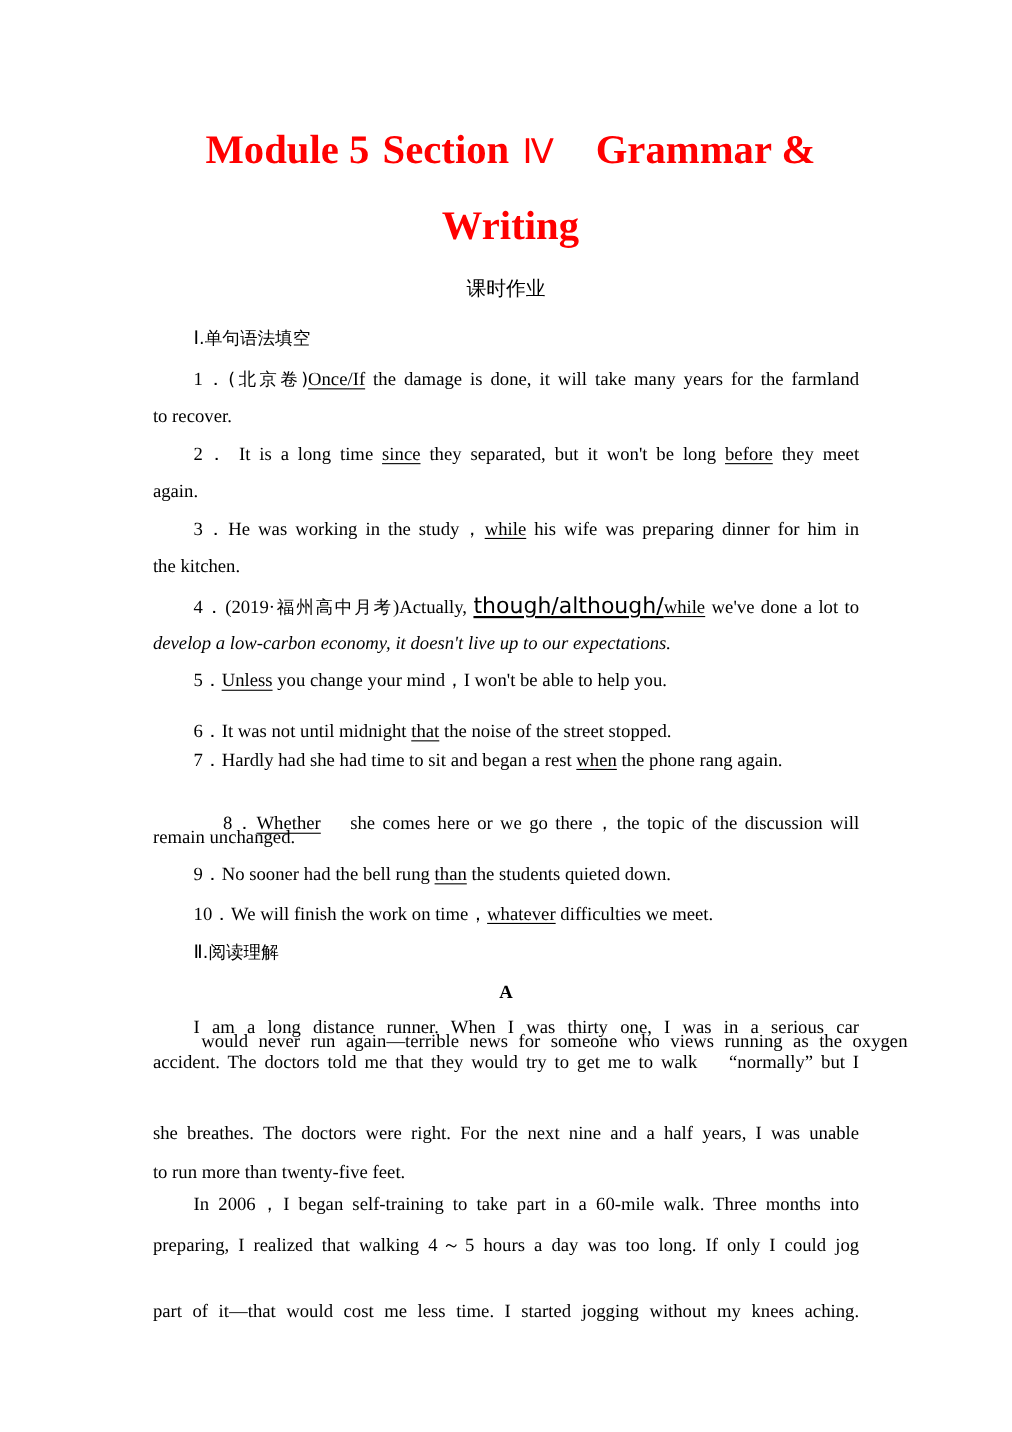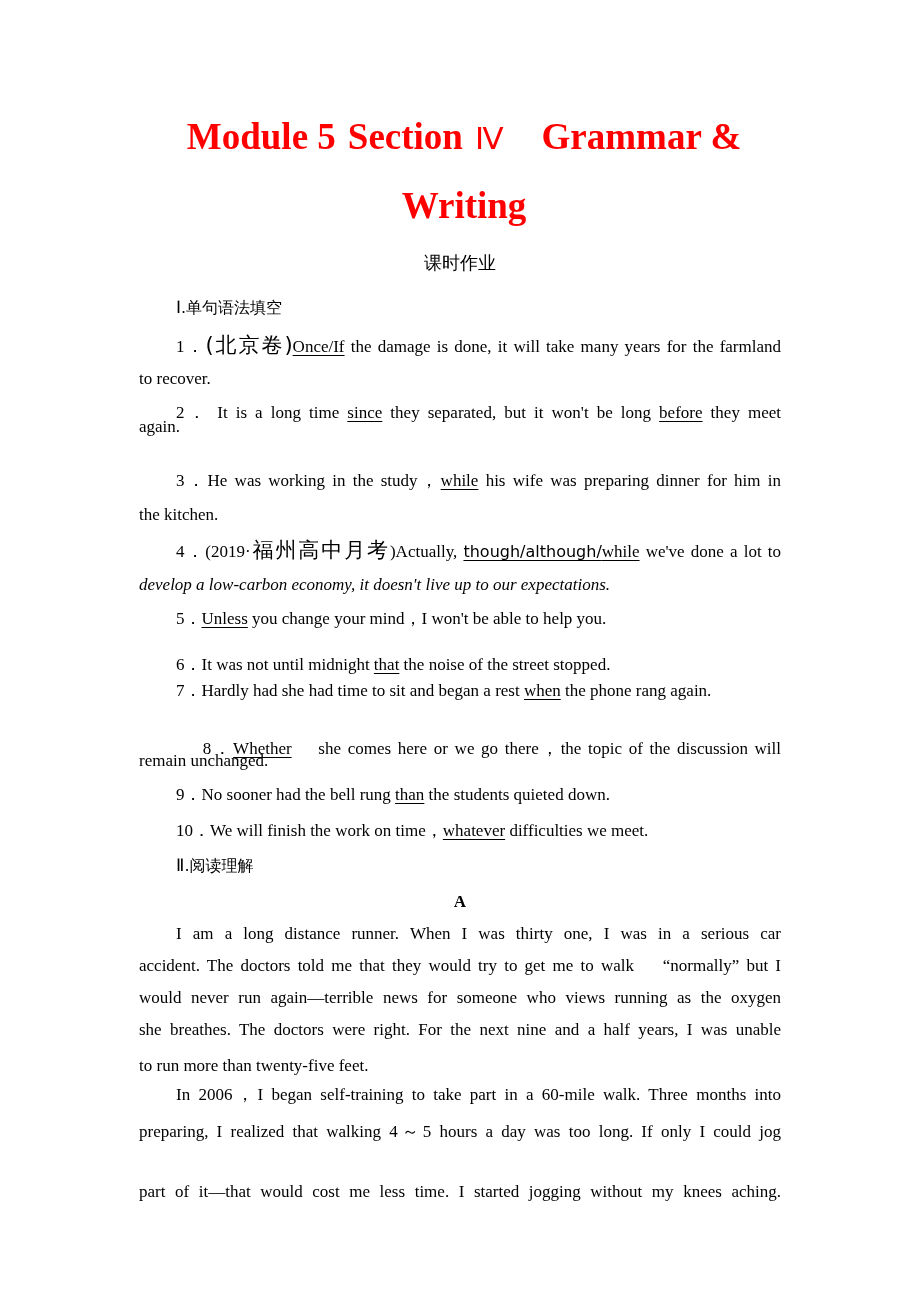--- a/index.html
+++ b/index.html
@@ -61,37 +61,37 @@
       white-space: nowrap;
     }
     .justify {
       text-align: justify;
       text-align-last: justify;
     }
     .indent { padding-left: 37px; box-sizing: border-box; }
     .indent-sec { padding-left: 37px; box-sizing: border-box; }
     .cjk {
       font-family: "DejaVu Sans", sans-serif;
-      font-size: 21px;
+      font-size: 16px;
     }
     .sec-head {
       font-family: "DejaVu Sans", sans-serif;
       font-size: 16px;
     }
     .roman-s {
       font-family: "Liberation Serif", serif;
       font-size: 17px;
     }
     .ans {
       text-decoration: underline;
       text-underline-offset: 3px;
     }
     .ans-sans {
       font-family: "DejaVu Sans", sans-serif;
-      font-size: 16px;
+      font-size: 20px;
     }
     .center-bold {
       text-align: center;
       font-weight: bold;
     }
   </style>
 </head>
 <body>
 
 <div class="page">
@@ -108,21 +108,21 @@
   </div>
 
   <div class="line indent justify" style="top:334px;">
     <span>1．</span><span class="cjk">(北京卷)</span><span class="ans">Once/If</span><span> the damage is done, it will take many years for the farmland</span>
   </div>
   <div class="line" style="top:368px;">to recover.</div>
 
   <div class="line indent justify" style="top:402px;">
     <span>2．</span><span> It is a long time </span><span class="ans">since</span><span> they separated, but it won't be long </span><span class="ans">before</span><span> they meet</span>
   </div>
-  <div class="line" style="top:416px;">again.</div>
+  <div class="line" style="top:436px;">again.</div>
 
   <div class="line indent justify" style="top:470px;">
     <span>3．</span><span>He was working in the study，</span><span class="ans">while</span><span> his wife was preparing dinner for him in</span>
   </div>
   <div class="line" style="top:504px;">the kitchen.</div>
 
   <div class="line indent justify" style="top:539px;">
     <span>4．</span><span>(2019·</span><span class="cjk">福州高中月考</span><span>)Actually, </span><span class="ans ans-sans">though/although/</span><span class="ans">while</span><span> we've done a lot to</span>
   </div>
   <div class="line" style="top:574px;font-style:italic;">develop a low-carbon economy, it doesn't live up to our expectations.</div>
@@ -153,20 +153,20 @@
   </div>
 
   <div class="line indent-sec" style="top:855px;">
     <span class="roman-s">Ⅱ</span><span class="sec-head">.</span><span class="sec-head">阅读理解</span>
   </div>
 
   <div class="line center-bold" style="top:891px;">A</div>
 
   <div class="line indent justify" style="top:923px;">I am a long distance runner. When I was thirty one, I was in a serious car</div>
   <div class="line justify" style="top:955px; white-space: pre;">accident. The doctors told me that they would try to get me to walk    “normally” but I</div>
-  <div class="line justify" style="top:987px;">would never run again—terrible news for someone who views running as the oxygen</div>
+  <div class="line justify" style="top:936px;margin-left:44px;">would never run again—terrible news for someone who views running as the oxygen</div>
   <div class="line justify" style="top:1019px;">she breathes. The doctors were right. For the next nine and a half years, I was unable</div>
   <div class="line" style="top:1055px;">to run more than twenty-five feet.</div>
   <div class="line indent justify" style="top:1084px;">In 2006，I began self-training to take part in a 60-mile walk. Three months into</div>
   <div class="line justify" style="top:1121px;">preparing, I realized that walking 4～5 hours a day was too long. If only I could jog</div>
   <div class="line justify" style="top:1181px;">part of it—that would cost me less time. I started jogging without my knees aching.</div>
 
 </div>
 
 </body></html>

